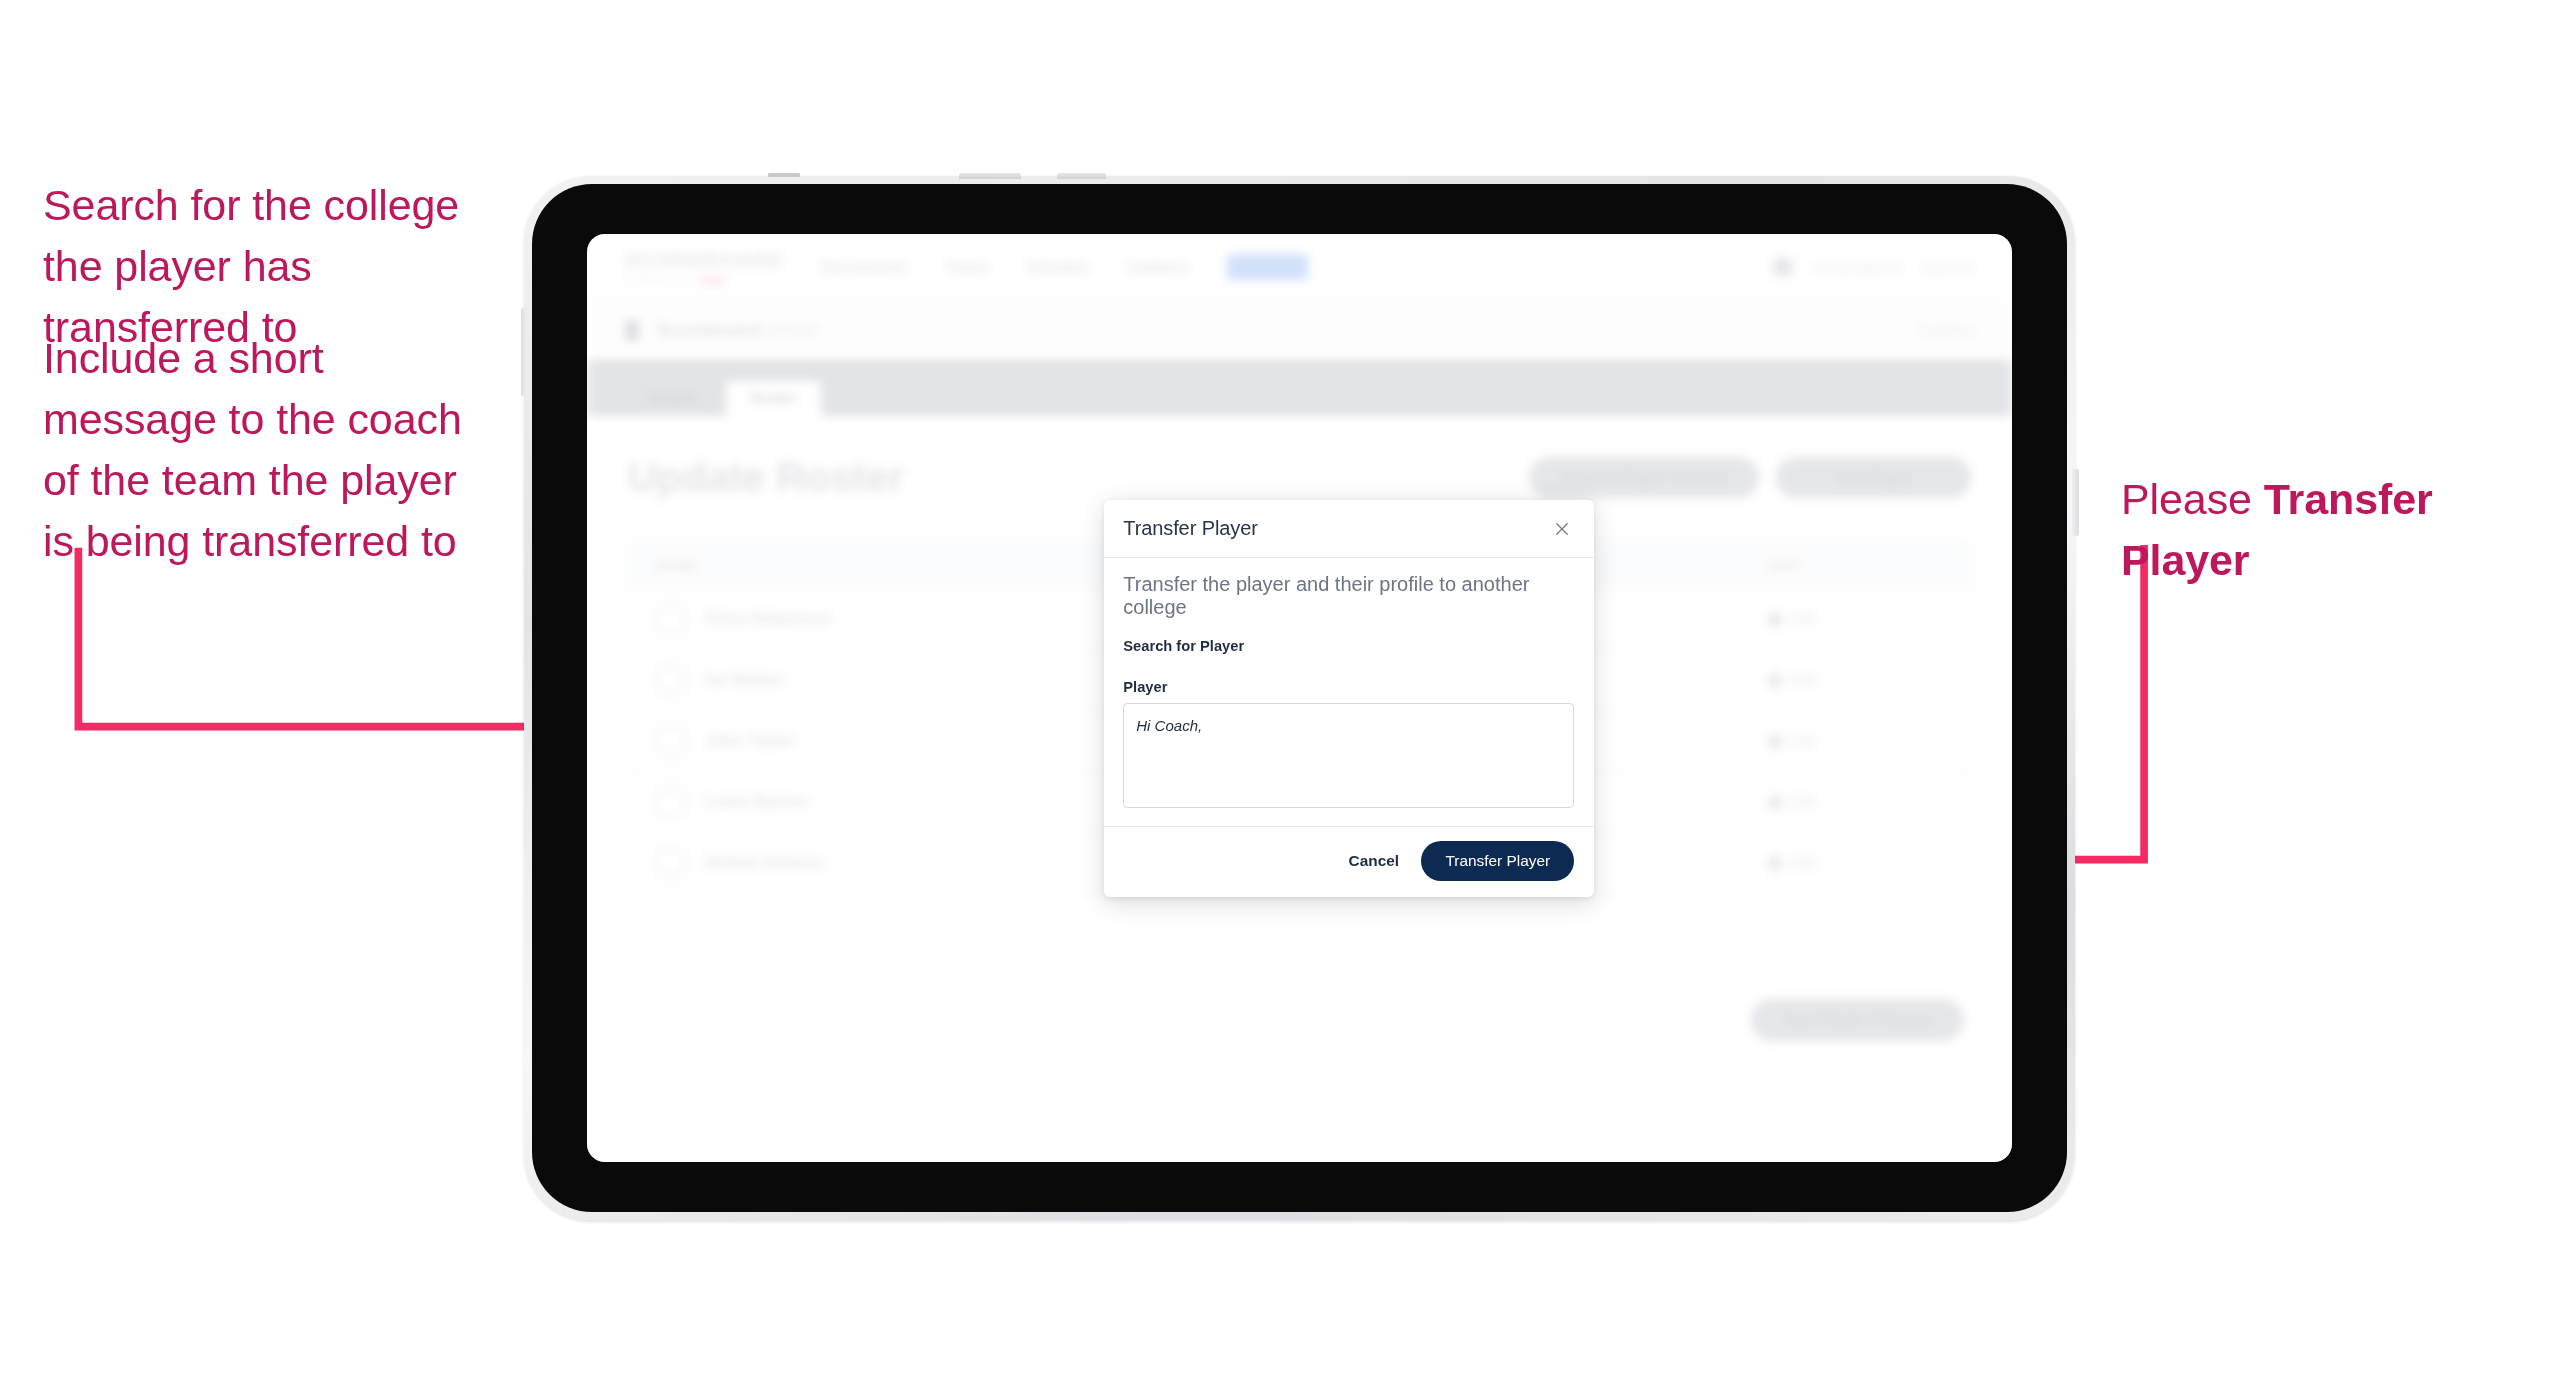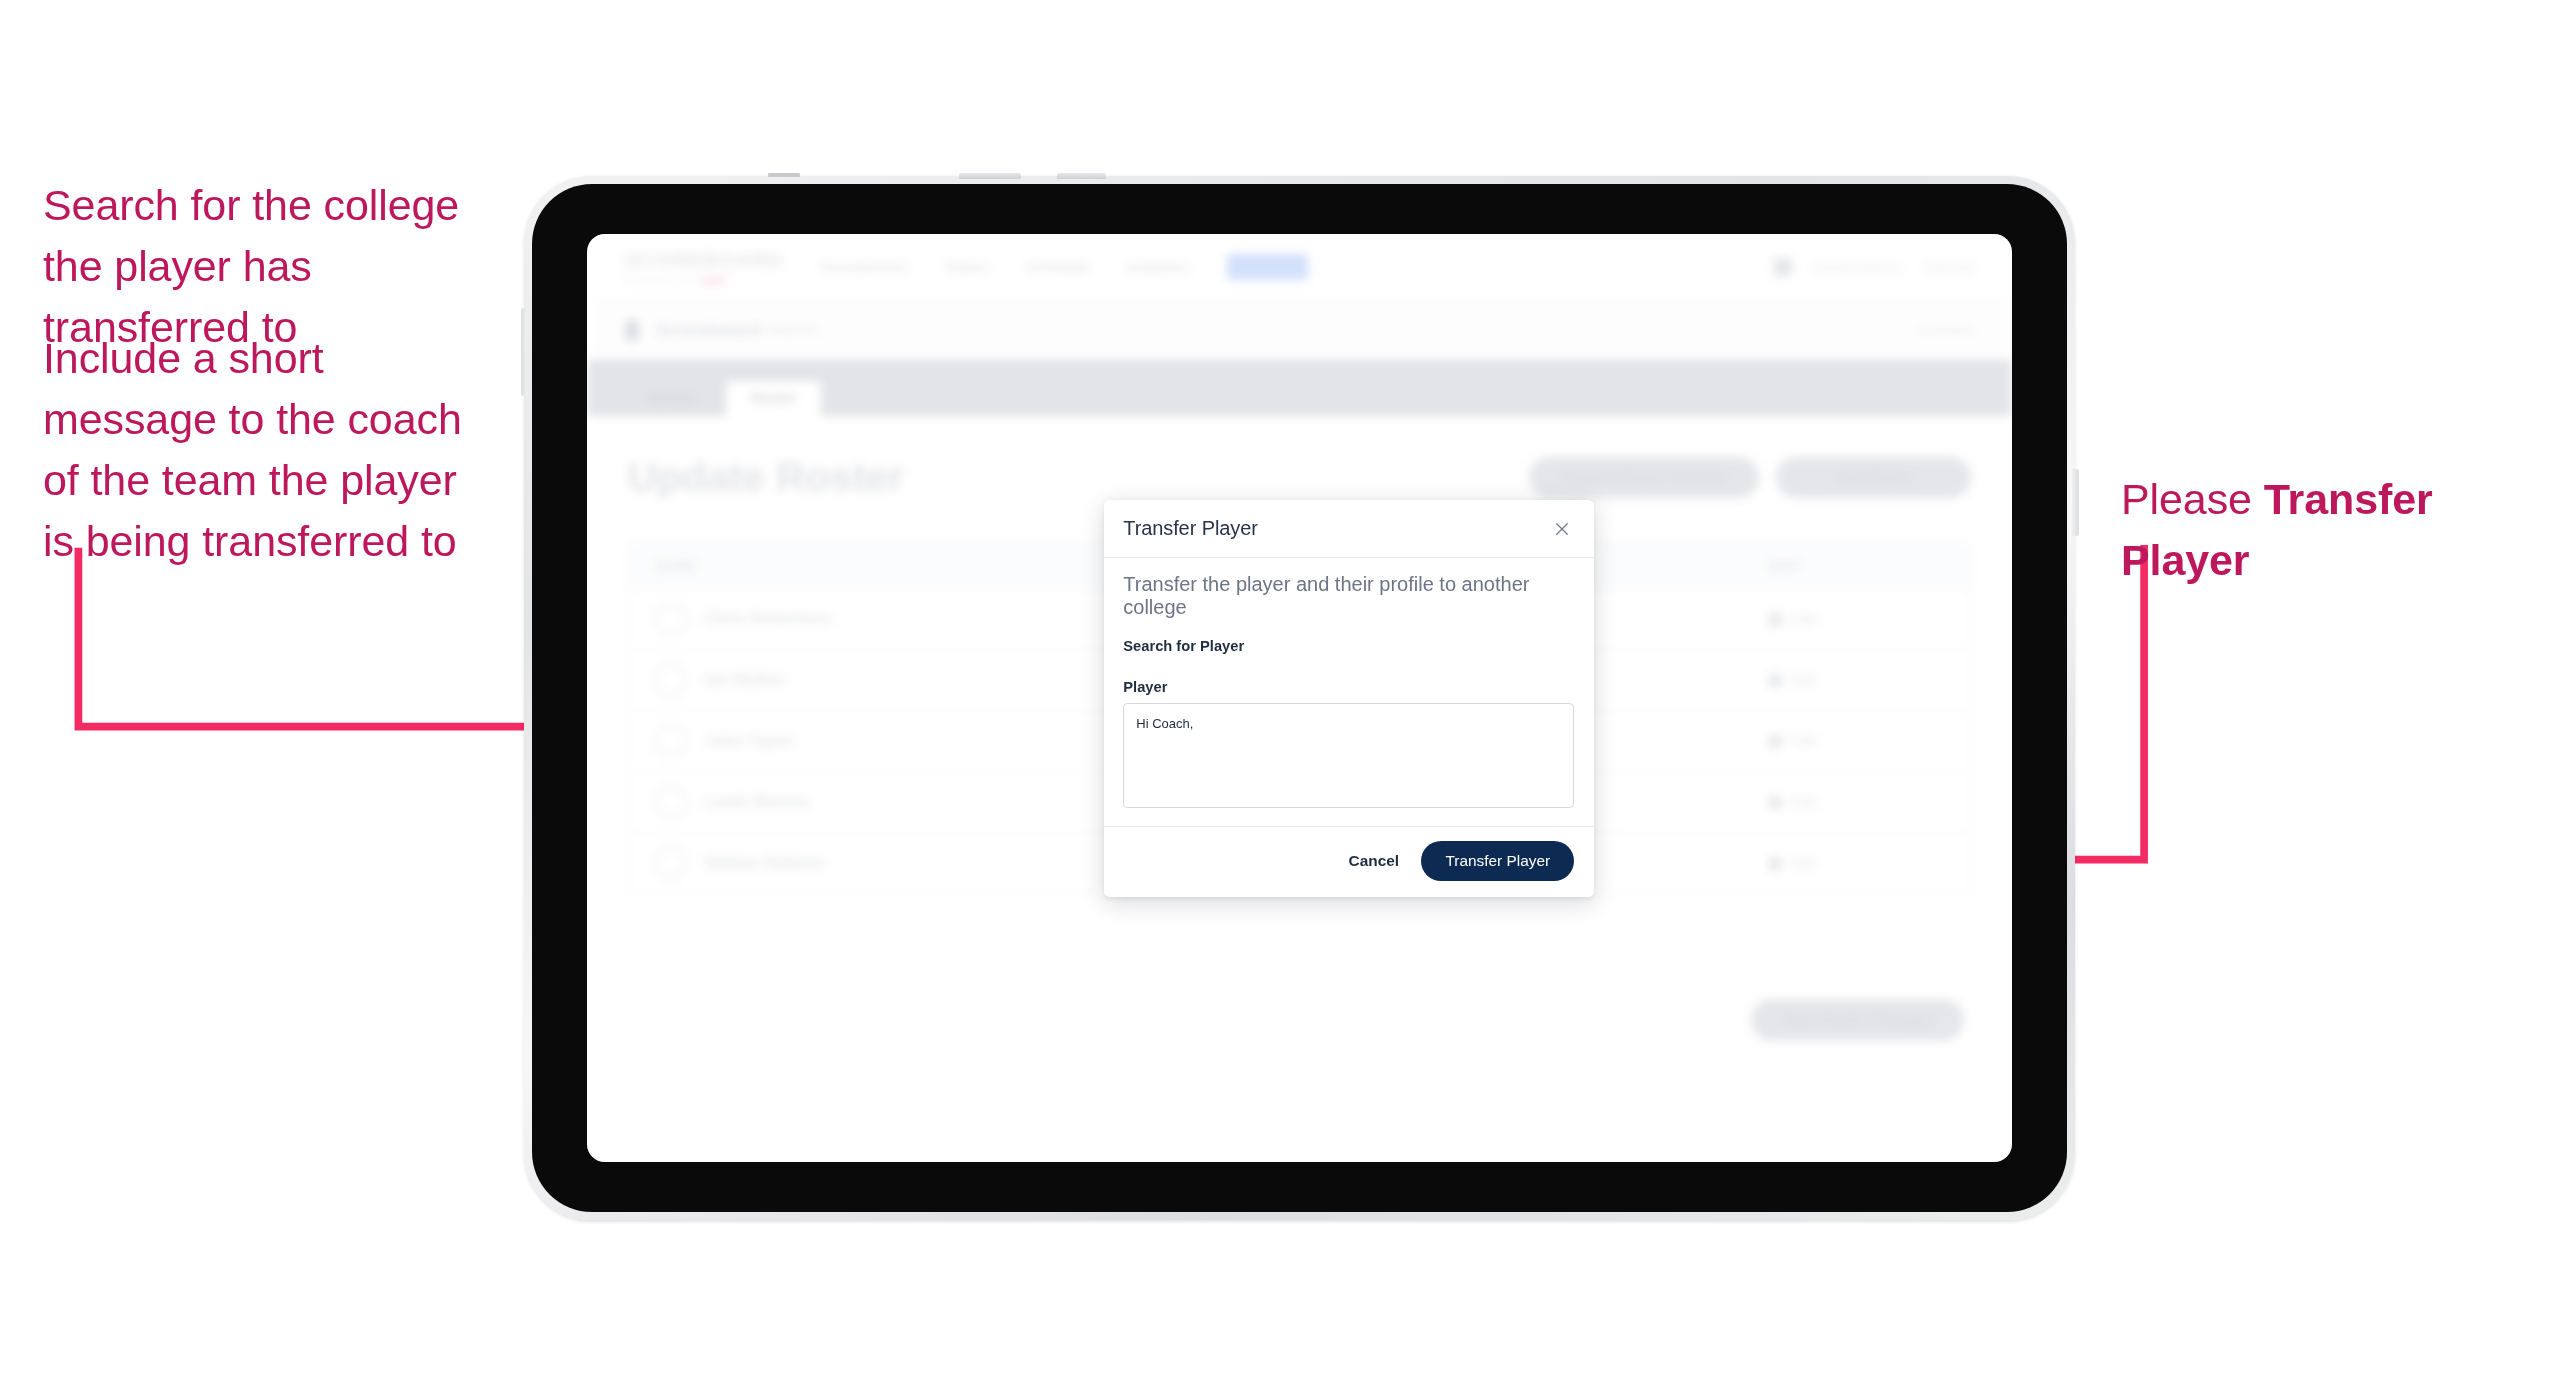--- a/index.html
+++ b/index.html
@@ -242,24 +242,25 @@
   .textarea-box {
     width: 100%;
     box-sizing: border-box;
     border: 0.7px solid #d5d8df;
     border-radius: 4.2px;
     padding: 10.5px 12px;
     min-height: 105px;
     background: #ffffff;
   }
   .ta-line {
-    font-size: 13px;
+    font-size: 15px;
     color: #1f2d41;
     line-height: 1.55;
     white-space: pre-wrap;
+    font-style: italic;
   }
   .ta-spacer { height: 13.3px; }
   .modal-footer {
     display: flex; align-items: center; justify-content: flex-end;
     gap: 19.6px;
     padding: 14px 19.6px 15.4px;
     border-top: 0.7px solid #e9eaee;
   }
   .btn-cancel {
     background: none; border: none;

